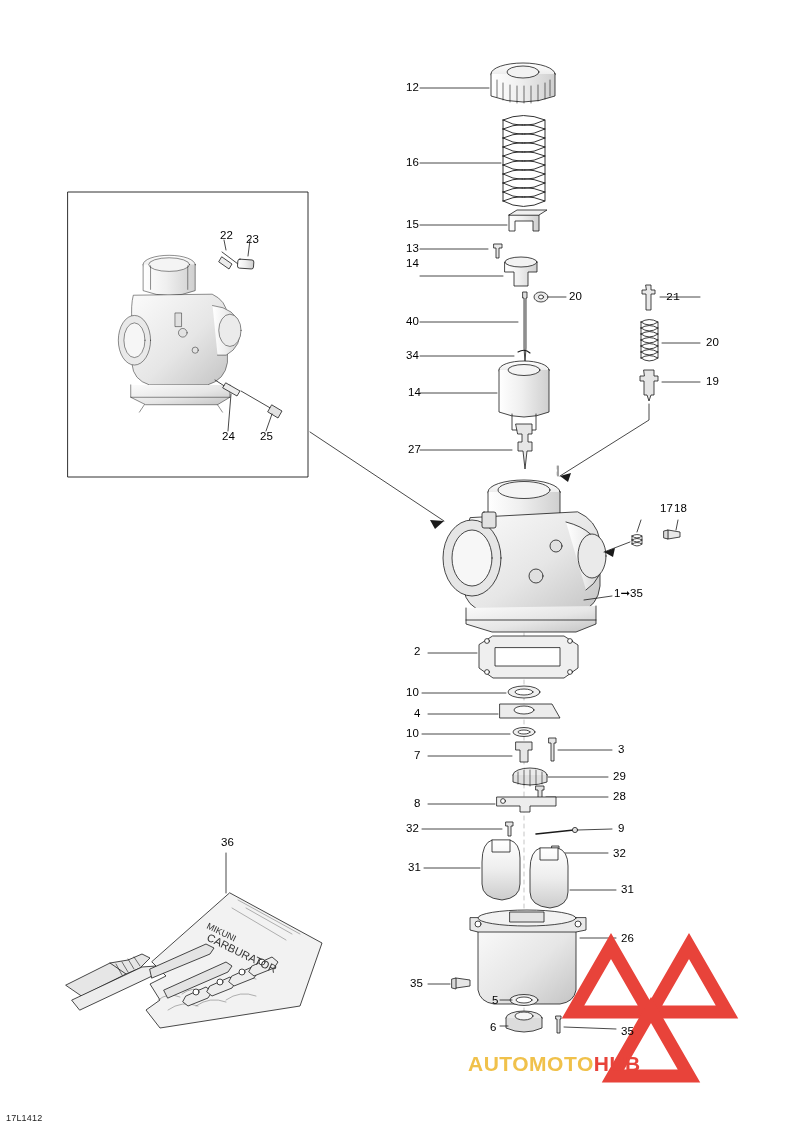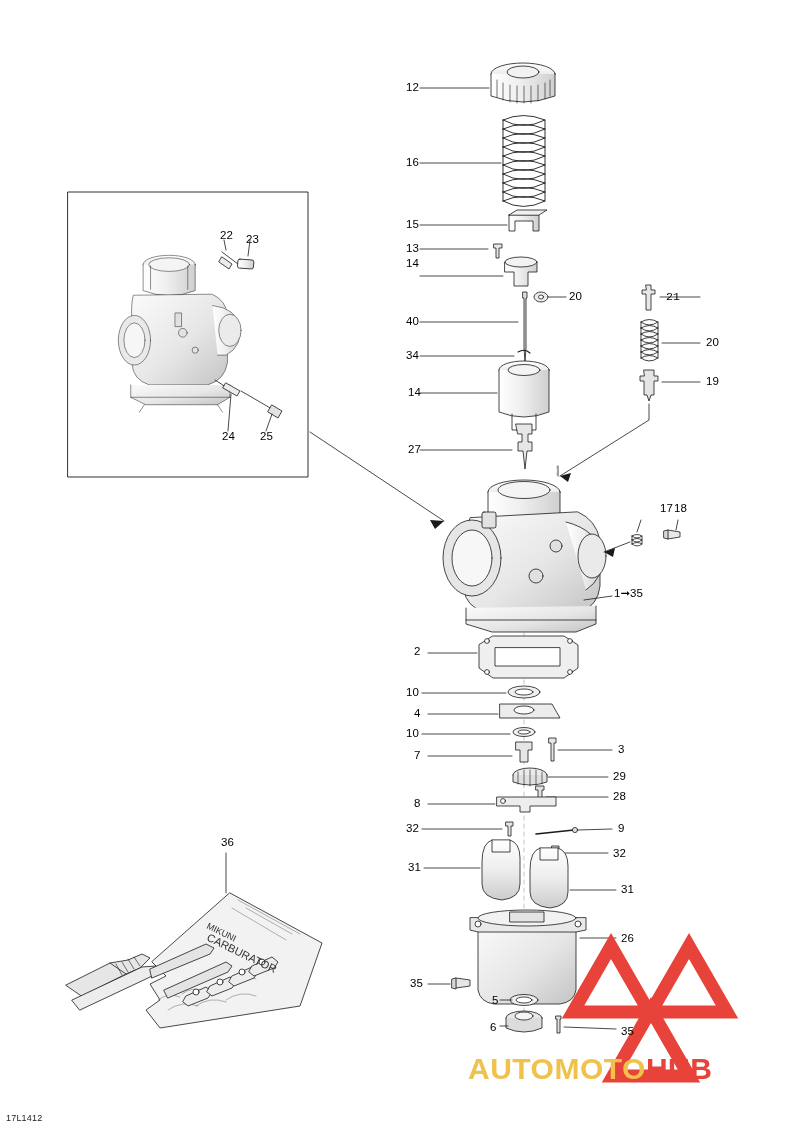--- a/index.html
+++ b/index.html
@@ -42,21 +42,21 @@
     left: 455px;
     top: 880px;
     width: 340px;
     height: 210px;
     pointer-events: none;
   }
   #wm-text {
     position: absolute;
     left: 468px;
     top: 1052px;
-    font-size: 30px;
+    font-size: 21px;
     font-weight: bold;
     letter-spacing: 0.5px;
     font-family: "Liberation Sans", sans-serif;
   }
   .wm-a { color: #f0c14b; }
   .wm-b { color: #e8433a; }
 </style>
 </head>
 <body>
 

